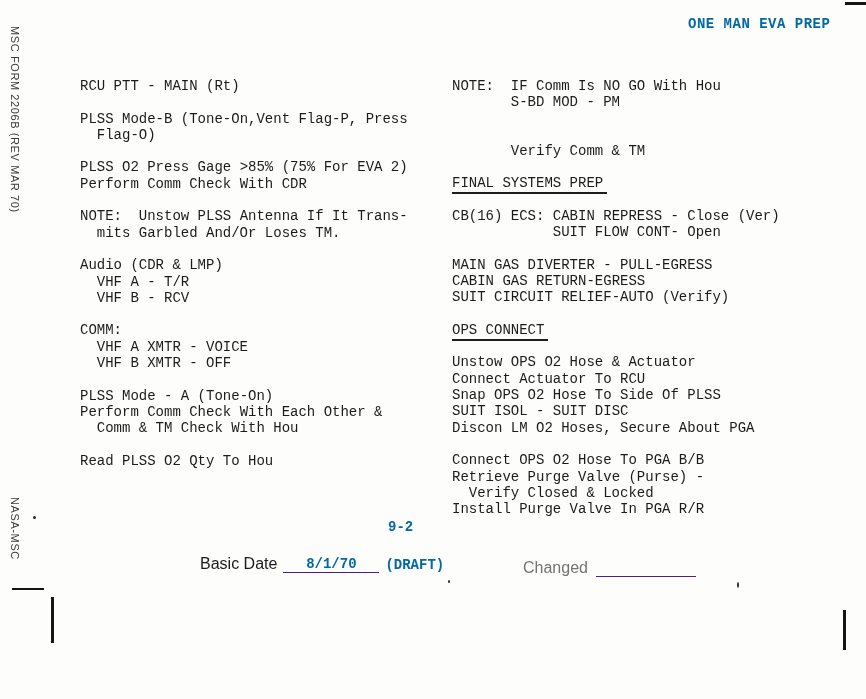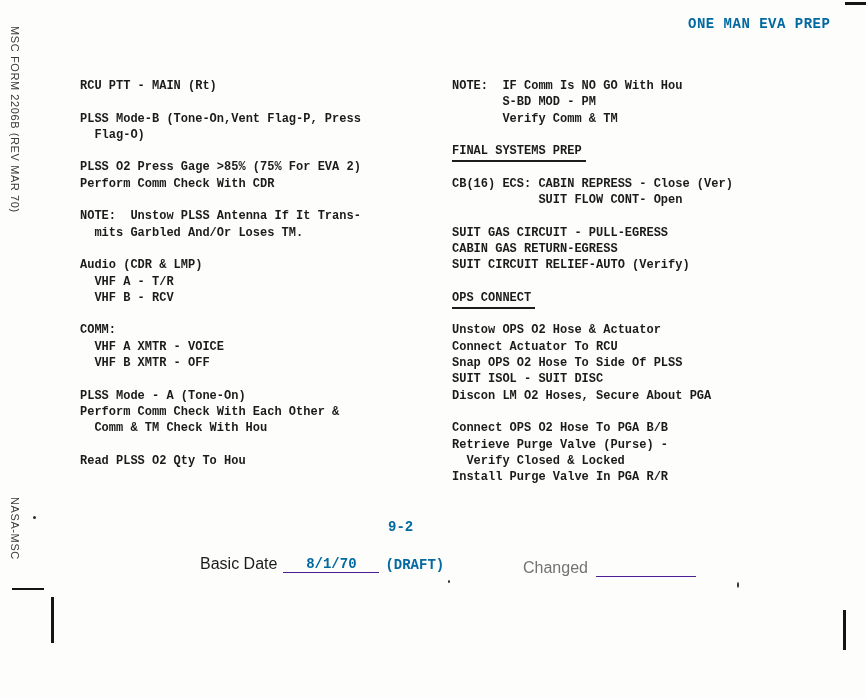--- a/index.html
+++ b/index.html
@@ -35,22 +35,22 @@
     top: 78px;
     width: 360px;
   }
   .column-left  { left: 80px; }
   .column-right { left: 452px; }
   .block { margin-bottom: 16.3px; }
   .line {
     height: 16.3px;
     line-height: 16.3px;
     white-space: pre;
-    font-size: 12px;
-    font-weight: 700;
+    font-size: 14px;
+    font-weight: 400;
     letter-spacing: 0;
   }
   .underlined {
     display: inline-block;
     border-bottom: 2px solid #1d1d1d;
     padding-bottom: 1px;
     padding-right: 4px;
   }
   
   .vertical-print {
@@ -160,31 +160,31 @@
       </div>
       <div class="block">
         <div class="line">Read PLSS O2 Qty To Hou</div>
       </div>
     </div>
 
   <div class="column column-right">
       <div class="block">
         <div class="line">NOTE:  IF Comm Is NO GO With Hou</div>
         <div class="line" style="padding-left: 7ch;">S-BD MOD - PM</div>
-        <div class="line" style="padding-left: 7ch;">Verify Comm &amp; TM</div>
+        <div class="line" style="padding-left: 7ch; margin-top: 32px;">Verify Comm &amp; TM</div>
       </div>
       <div class="block">
         <div class="line"><span class="underlined">FINAL SYSTEMS PREP</span></div>
       </div>
       <div class="block">
         <div class="line">CB(16) ECS: CABIN REPRESS - Close (Ver)</div>
         <div class="line" style="padding-left: 12ch;">SUIT FLOW CONT- Open</div>
       </div>
       <div class="block">
-        <div class="line">SUIT GAS CIRCUIT - PULL-EGRESS</div>
+        <div class="line">MAIN GAS DIVERTER - PULL-EGRESS</div>
         <div class="line">CABIN GAS RETURN-EGRESS</div>
         <div class="line">SUIT CIRCUIT RELIEF-AUTO (Verify)</div>
       </div>
       <div class="block">
         <div class="line"><span class="underlined">OPS CONNECT</span></div>
       </div>
       <div class="block">
         <div class="line">Unstow OPS O2 Hose &amp; Actuator</div>
         <div class="line">Connect Actuator To RCU</div>
         <div class="line">Snap OPS O2 Hose To Side Of PLSS</div>

